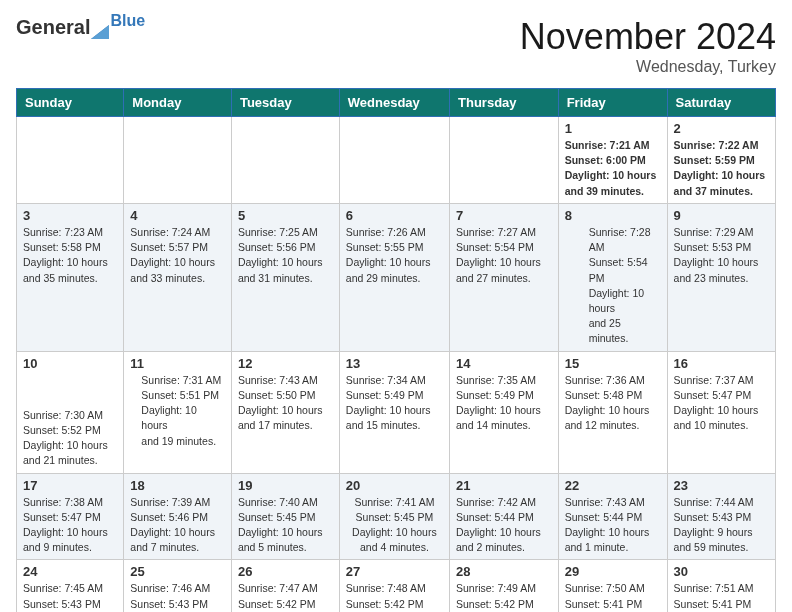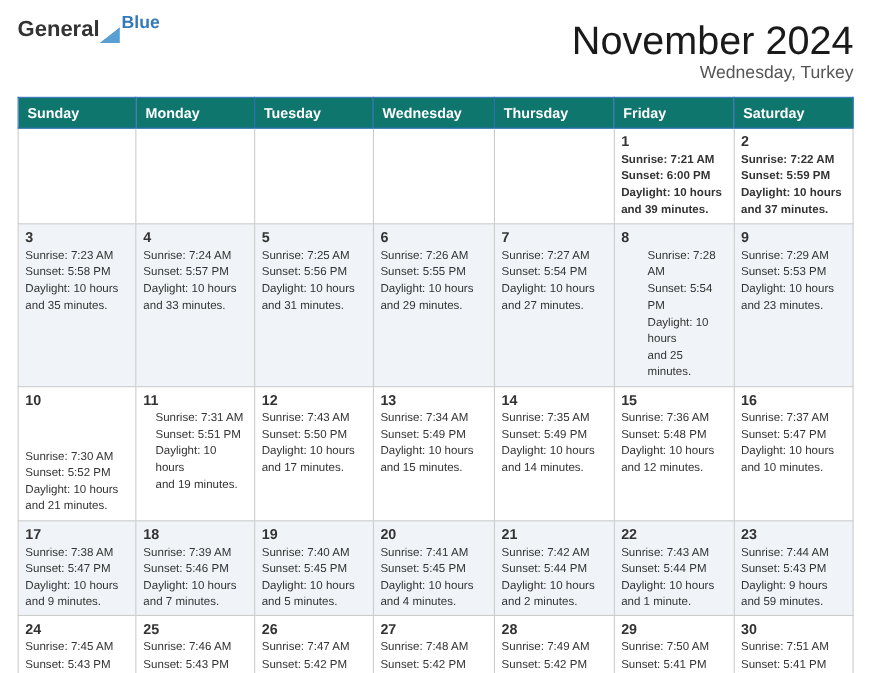--- a/index.html
+++ b/index.html
@@ -243,21 +243,21 @@
         </td>
         <td>
           <div class="day-num">19</div>
           <div class="day-info" style="white-space: pre-line;">Sunrise: 7:40 AM
 Sunset: 5:45 PM
 Daylight: 10 hours
 and 5 minutes.</div>
         </td>
         <td>
           <div class="day-num">20</div>
-          <div class="day-info" style="white-space: pre-line;">Sunrise: 7:41 AM
+          <div class="day-info" style="white-space: pre-line; text-align: center;">Sunrise: 7:41 AM
 Sunset: 5:45 PM
 Daylight: 10 hours
 and 4 minutes.</div>
         </td>
         <td>
           <div class="day-num">21</div>
           <div class="day-info" style="white-space: pre-line;">Sunrise: 7:42 AM
 Sunset: 5:44 PM
 Daylight: 10 hours
 and 2 minutes.</div>

